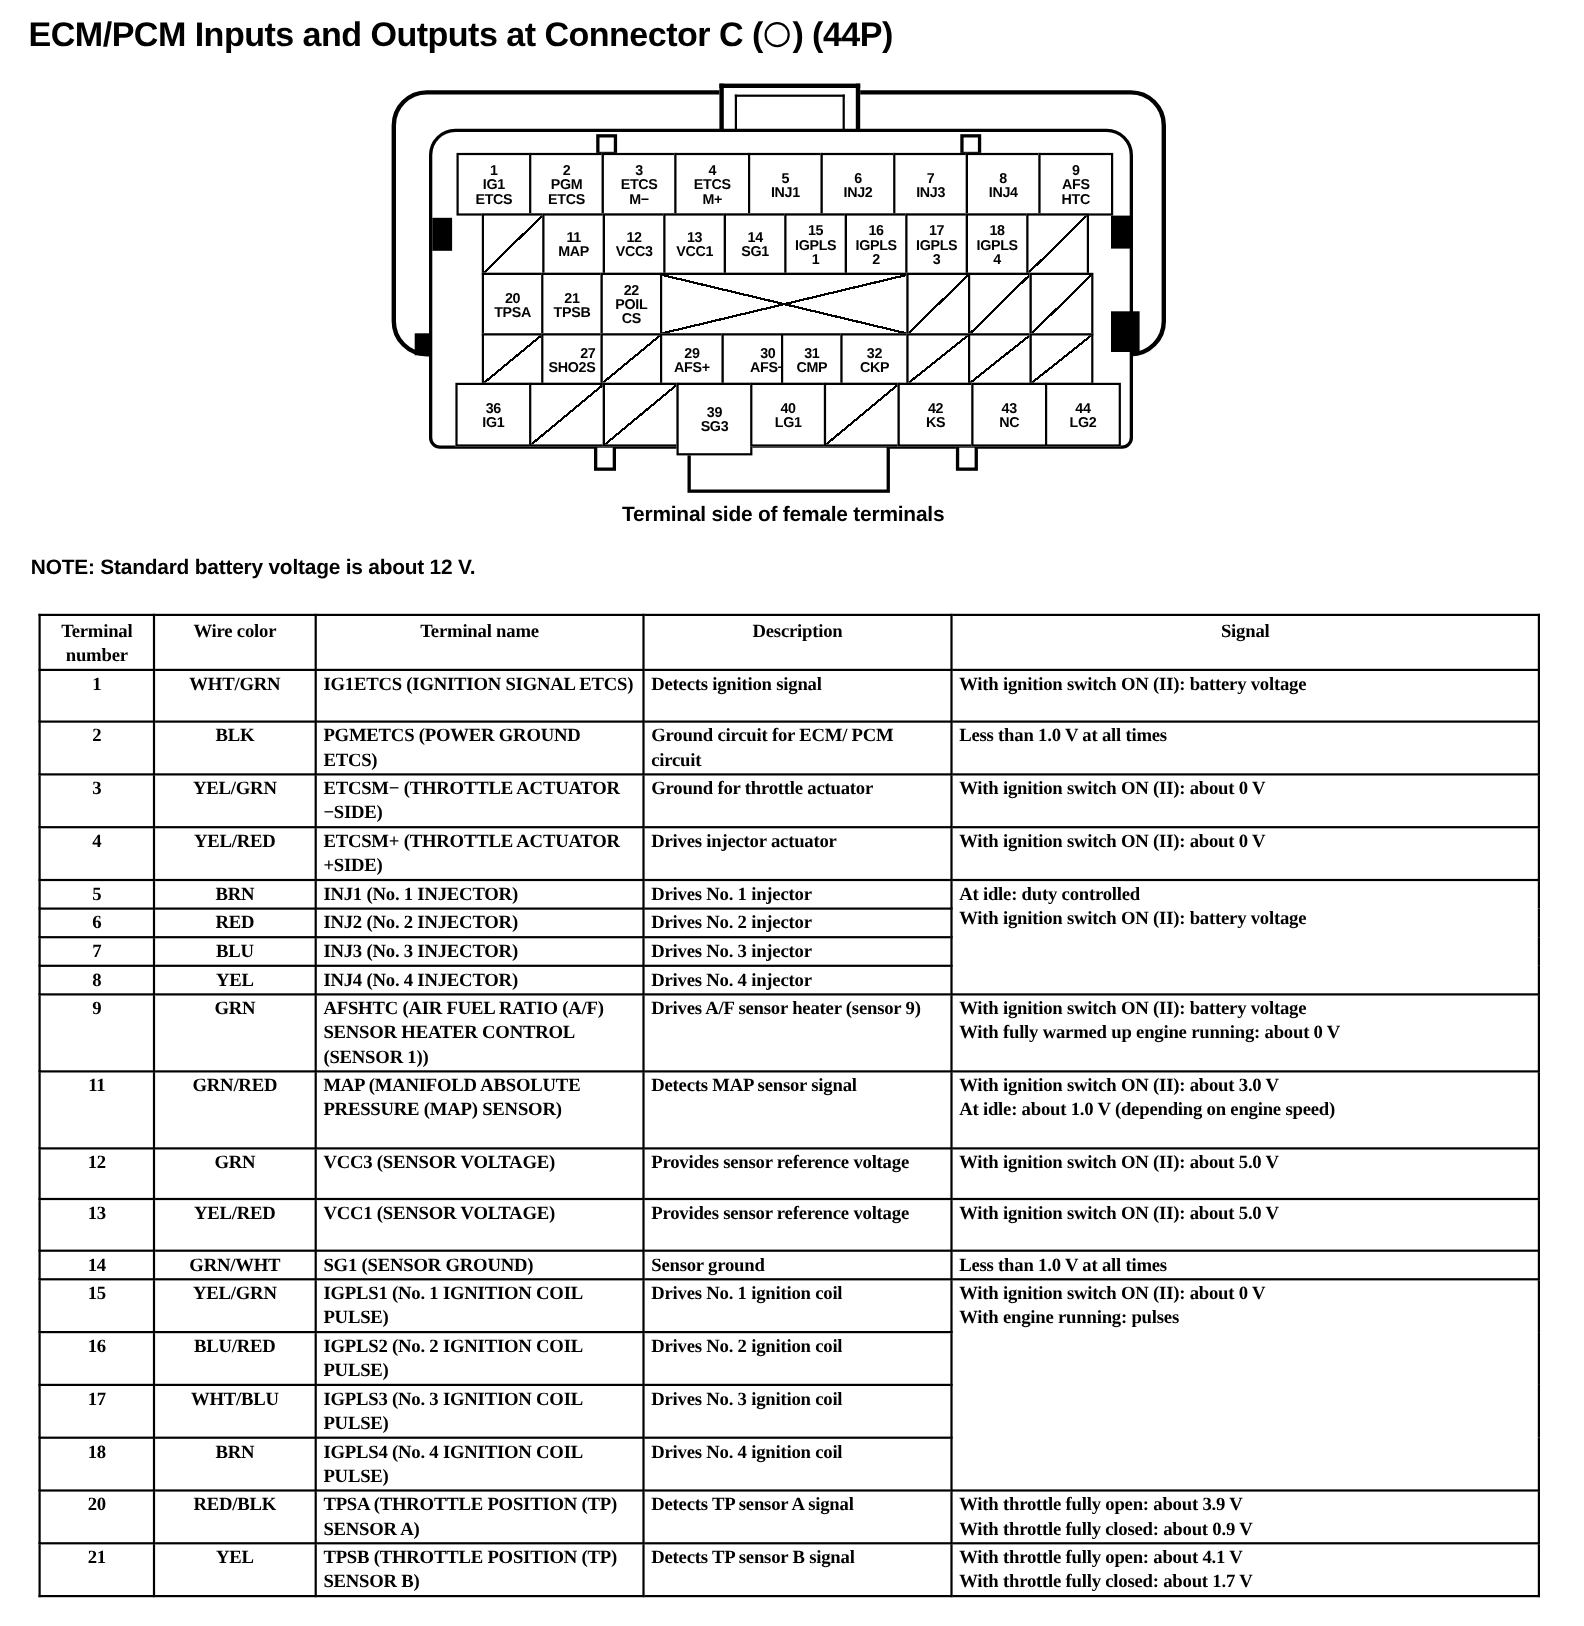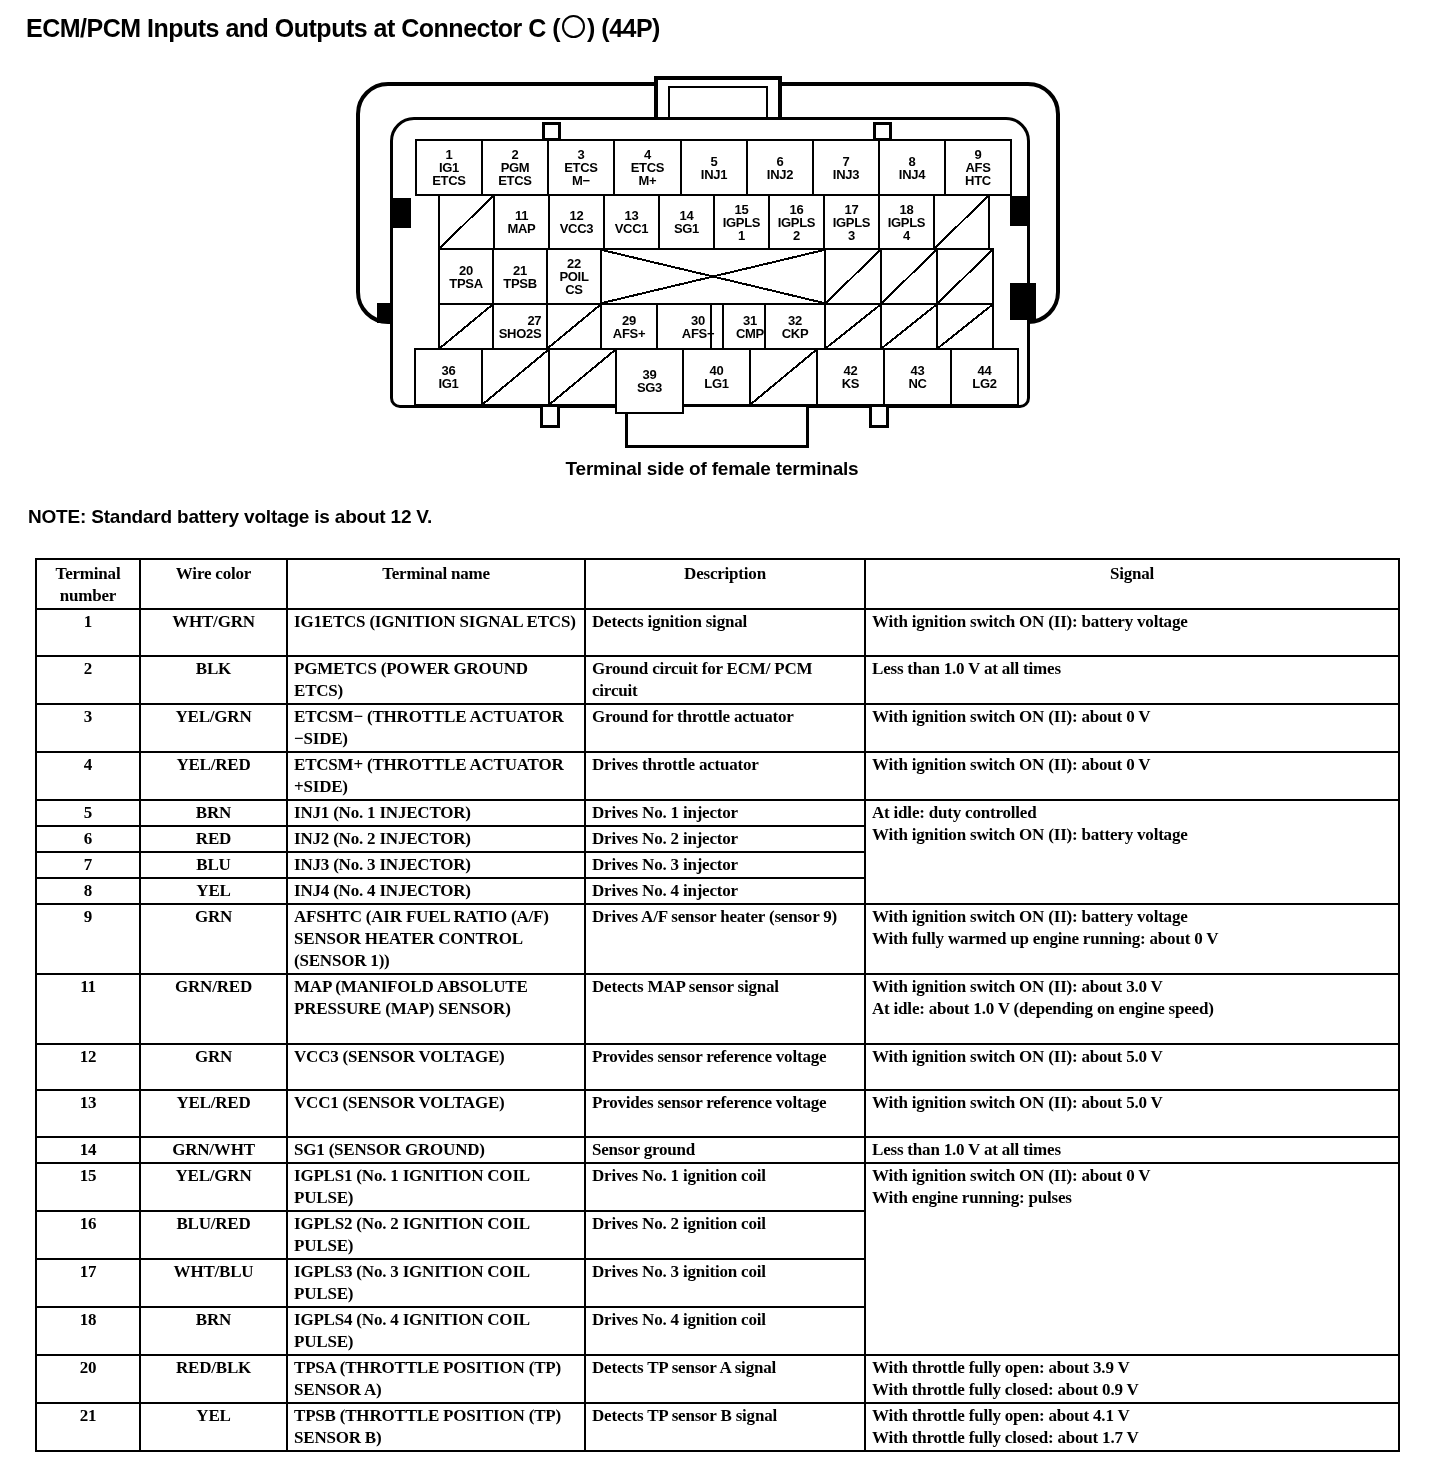--- a/index.html
+++ b/index.html
@@ -1,20 +1,20 @@
 <!DOCTYPE html>
 <html><head>
 <meta charset="utf-8">
 <style>
   html,body{margin:0;padding:0;background:#fff;}
   body{width:1440px;height:1478px;position:relative;font-family:"Liberation Sans",sans-serif;color:#000;}
   .abs{position:absolute;}
 
   
-  #title{left:26px;top:14px;font-size:25px;font-weight:bold;letter-spacing:-0.5px;white-space:nowrap;}
+  #title{left:26px;top:14px;font-size:31px;font-weight:bold;letter-spacing:-0.5px;white-space:nowrap;}
   .circle-glyph{display:inline-block;width:19px;height:19px;border:2.5px solid #000;border-radius:50%;vertical-align:-1px;margin:0 2px;}
 
   
   #connector{left:350px;top:72px;width:724px;height:382px;}
   #connector *{box-sizing:border-box;}
   .body-outline{position:absolute;left:6px;top:10px;width:704px;height:242px;border:4px solid #000;border-radius:32px;background:#fff;z-index:0;}
   .latch{position:absolute;left:304px;top:4px;width:128px;height:44px;border:4px solid #000;border-bottom:none;background:#fff;z-index:0;}
   .latch-inner{position:absolute;left:318px;top:14px;width:100px;height:34px;border:2px solid #000;border-bottom:none;z-index:0;}
   .shell{position:absolute;left:40px;top:45px;width:640px;height:291px;border:3px solid #000;border-radius:24px 24px 10px 10px;background:#fff;z-index:1;}
   .toptab{position:absolute;width:19px;height:19px;border:3px solid #000;background:#fff;z-index:1;}
@@ -120,21 +120,21 @@
   <div class="diag" style="left:586px;top:176px;width:58px;height:57px;"></div>
 
   <div class="diag" style="left:88px;top:231px;width:56px;height:47px;"></div>
   <div class="pin" style="left:142px;top:231px;width:56px;height:47px;text-align:right;">27
 SHO2S</div>
   <div class="diag" style="left:196px;top:231px;width:56px;height:47px;"></div>
   <div class="pin" style="left:250px;top:231px;width:58px;height:47px;">29
 AFS+</div>
   <div class="pin" style="left:306px;top:231px;width:56px;height:47px;padding-left:28px;">30
 AFS−</div>
-  <div class="pin" style="left:372px;top:231px;width:56px;height:47px;">31
+  <div class="pin" style="left:360px;top:231px;width:56px;height:47px;">31
 CMP</div>
   <div class="pin" style="left:414px;top:231px;width:62px;height:47px;">32
 CKP</div>
   <div class="diag" style="left:474px;top:231px;width:58px;height:47px;"></div>
   <div class="diag" style="left:530px;top:231px;width:58px;height:47px;"></div>
   <div class="diag" style="left:586px;top:231px;width:58px;height:47px;"></div>
 
   <div class="pin" style="left:64px;top:276px;width:69px;height:58px;">36
 IG1</div>
   <div class="diag" style="left:131px;top:276px;width:69px;height:58px;"></div>
@@ -195,21 +195,21 @@
     <td class="c">3</td>
     <td class="c">YEL/GRN</td>
     <td>ETCSM− (THROTTLE ACTUATOR −SIDE)</td>
     <td>Ground for throttle actuator</td>
     <td>With ignition switch ON (II): about 0 V</td>
   </tr>
   <tr style="height:46px">
     <td class="c">4</td>
     <td class="c">YEL/RED</td>
     <td>ETCSM+ (THROTTLE ACTUATOR +SIDE)</td>
-    <td>Drives throttle actuator</td>
+    <td>Drives injector actuator</td>
     <td>With ignition switch ON (II): about 0 V</td>
   </tr>
   <tr style="height:24px">
     <td class="c">5</td>
     <td class="c">BRN</td>
     <td>INJ1 (No. 1 INJECTOR)</td>
     <td>Drives No. 1 injector</td>
     <td rowspan="4">At idle: duty controlled
 With ignition switch ON (II): battery voltage</td>
   </tr>

